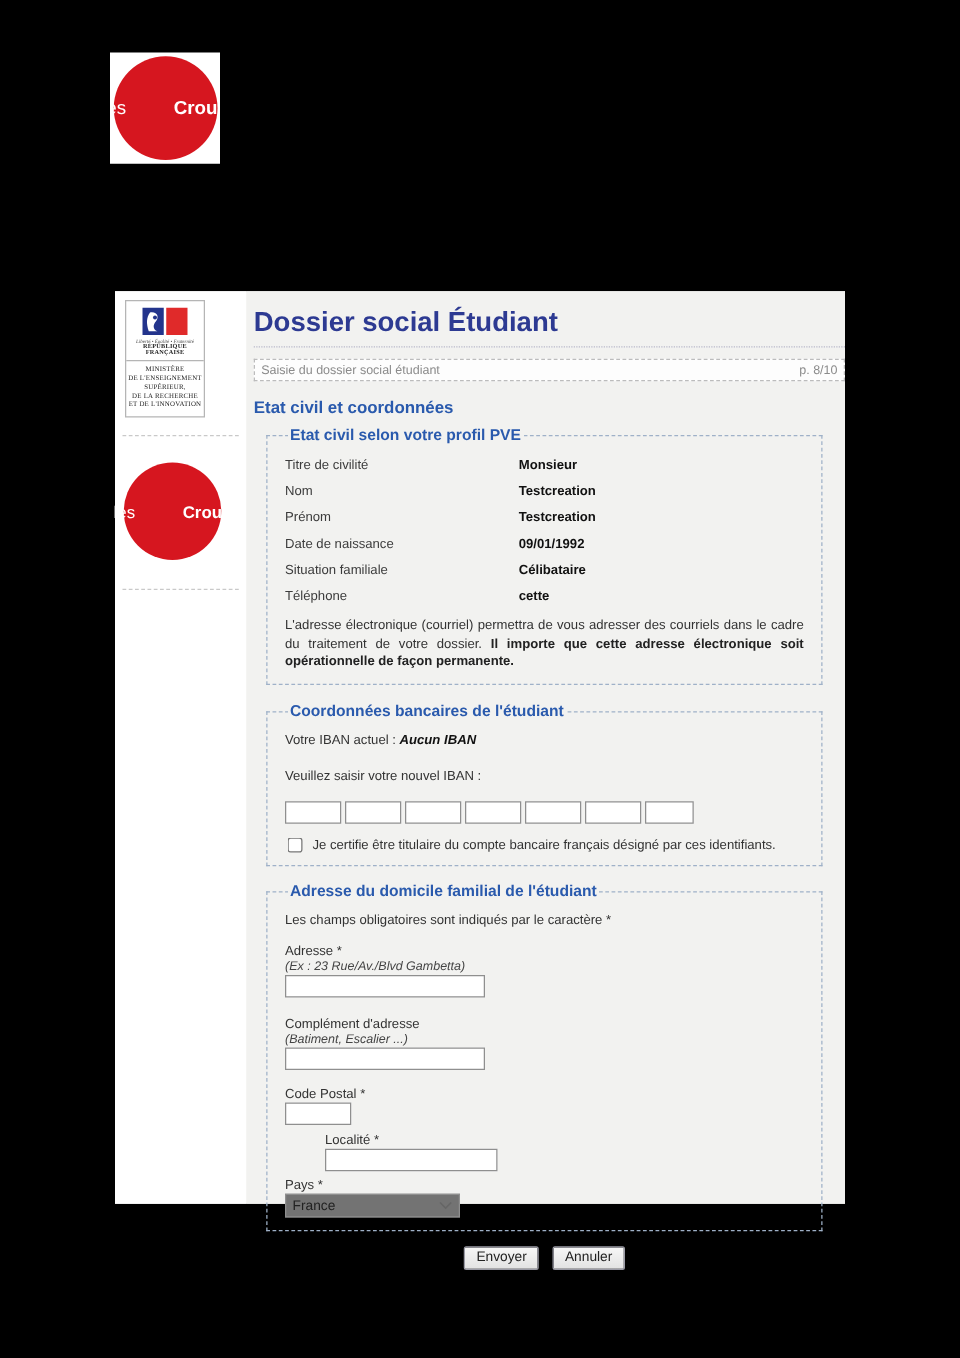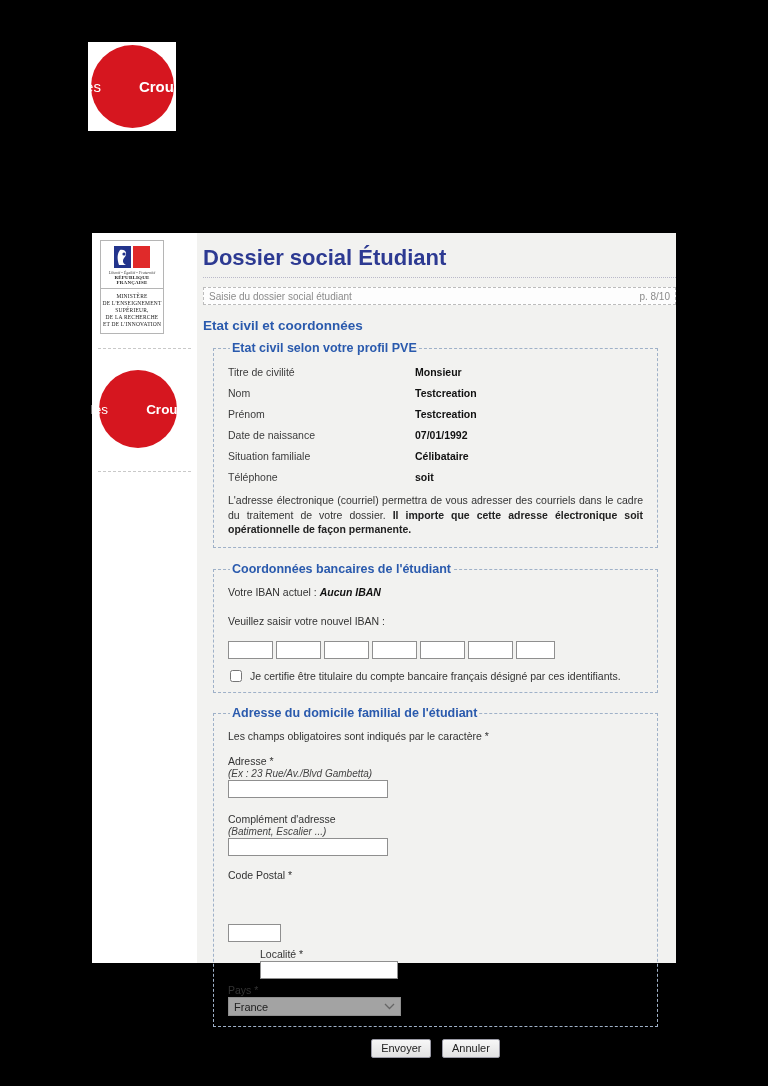--- a/index.html
+++ b/index.html
@@ -105,26 +105,26 @@
 
   
   .req-note { margin-top: 8px; font-size: 10.5px; color: #333; }
   .addr-row { display: flex; align-items: flex-start; font-size: 10.5px; color: #333; flex-direction: column; }
   .addr-label { width: 186px; flex: none; line-height: 13px; }
   .addr-hint { font-style: italic; font-size: 10px; color: #444; line-height: 12px; }
   .txt-input { height: 18px; border: 1px solid #8f8f8f; background: #fff; font-size: 11px; padding: 0 3px; }
   .w160 { width: 160px; } .w53 { width: 53px; } .w138 { width: 138px; }
   .row-adresse { margin-top: 13px; }
   .row-complement { margin-top: 15px; }
-  .row-cp { margin-top: 13px; gap: 42px; }
+  .row-cp { margin-top: 13px; }
   .row-localite { margin-top: 6px; margin-left: 32px; }
   .row-pays { margin-top: 5px; }
   .select-box {
-    width: 173px; height: 19px;
-    border: 1px solid #8f8f8f; background: #a3a3a3;
+    width: 140px; height: 19px;
+    border: 1px solid #8f8f8f; background: #737373;
     display: flex; align-items: center; justify-content: space-between;
     padding: 0 5px; font-size: 11px; color: #222;
   }
 
   .btn-row { margin: 11px 18px 0 10px; text-align: center; }
   .btn {
     display: inline-block; margin: 0 3px;
     min-width: 50px; height: 19px; padding: 0 9px;
     background: linear-gradient(#f7f7f7, #e2e2e2);
     border: 1px solid #9a9aa5; border-radius: 2px;
@@ -191,29 +191,29 @@
       <div class="fs-row">
         <span class="fs-label">Nom</span>
         <span class="fs-value">Testcreation</span>
       </div>
       <div class="fs-row">
         <span class="fs-label">Prénom</span>
         <span class="fs-value">Testcreation</span>
       </div>
       <div class="fs-row">
         <span class="fs-label">Date de naissance</span>
-        <span class="fs-value">07/01/1992</span>
+        <span class="fs-value">09/01/1992</span>
       </div>
       <div class="fs-row">
         <span class="fs-label">Situation familiale</span>
         <span class="fs-value">Célibataire</span>
       </div>
       <div class="fs-row">
         <span class="fs-label">Téléphone</span>
-        <span class="fs-value">soit</span>
+        <span class="fs-value">cette</span>
       </div>
 
       <div class="note"><span>L'adresse électronique (courriel) permettra de vous adresser des courriels dans le cadre du traitement de votre dossier. </span><b>Il importe que cette adresse électronique soit opérationnelle de façon permanente.</b></div>
     </fieldset>
 
     <fieldset style="margin-top:14px;">
       <legend>Coordonnées bancaires de l'étudiant</legend>
 
       <div class="iban-line"><span>Votre IBAN actuel : </span><span class="iban-cur">Aucun IBAN</span></div>
 

